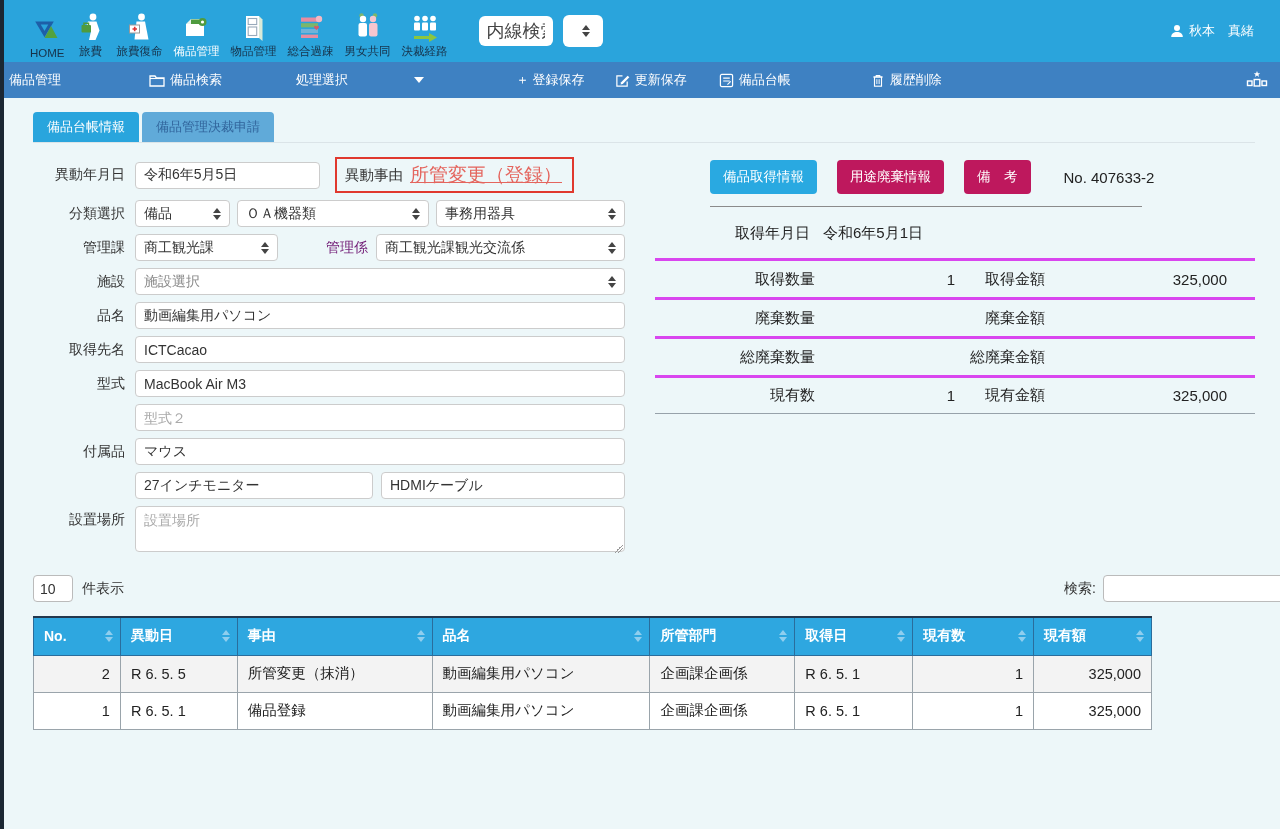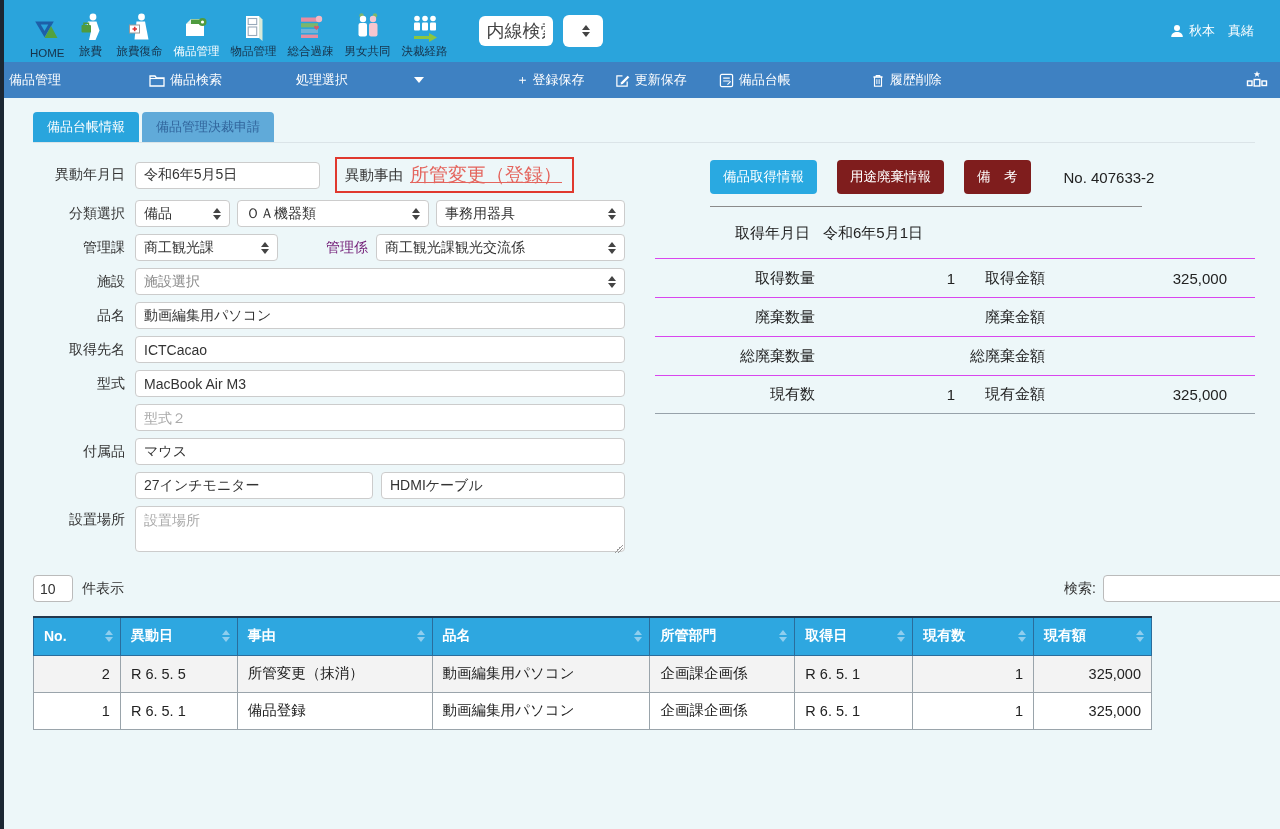--- a/index.html
+++ b/index.html
@@ -65,26 +65,26 @@
   .ta-wrap { position:relative; width:490px; }
   .ta { width:490px; height:46px; border:1px solid #ccc; border-radius:4px; background:#fff; font-size:14px; padding:5px 8px; resize:none; font-family:inherit; color:#333; }
   .ta::placeholder { color:#aaa; opacity:1; }
   .ta-grip { position:absolute; right:2px; bottom:3px; width:9px; height:9px;
     background:linear-gradient(135deg,transparent 0 50%,#999 50% 56%,transparent 56% 70%,#999 70% 76%,transparent 76%); }
 
   
   .panel-tabs { display:flex; align-items:center; margin-left:55px; margin-top:3px; }
   .pbtn { height:34px; padding:0 13px; border-radius:4px; color:#fff; font-size:13.5px; display:flex; align-items:center; margin-right:20px; cursor:pointer; white-space:nowrap; }
   .pbtn.active { background:#29a9e1; }
-  .pbtn.muted { background:#7f1d1d; }
+  .pbtn.muted { background:#be185d; }
   .panel-no { font-size:15px; color:#222; margin-left:13px; }
   .panel-rule { margin:12px 0 0 55px; width:432px; border-bottom:1px solid #8b8b8b; }
   .acq-row { margin:17px 0 0 80px; font-size:15px; color:#222; display:flex; gap:13px; }
   .pgrid { margin-top:15px; }
-  .prow { display:grid; grid-template-columns:160px 140px 115px 1fr; align-items:center; height:39px; border-top:1px solid #d946ef; font-size:15px; color:#222; }
+  .prow { display:grid; grid-template-columns:160px 140px 115px 1fr; align-items:center; height:39px; border-top:3px solid #d946ef; font-size:15px; color:#222; }
   .prow:last-child { border-bottom:1px solid #97a2aa; }
   .prow .c1 { text-align:right; }
   .prow .c2 { text-align:right; }
   .prow .c3 { text-align:right; padding-right:25px; }
   .prow .c4 { text-align:right; padding-right:28px; }
 
   
   .list-controls { margin:12px 0 0 33px; width:1255px; display:flex; align-items:center; }
   .pagesize-input { width:40px; height:27px; border:1px solid #bbb; border-radius:4px; font-size:14px; padding:0 6px; color:#333; font-family:inherit; }
   .pagesize-label { font-size:14px; margin-left:9px; color:#333; }

